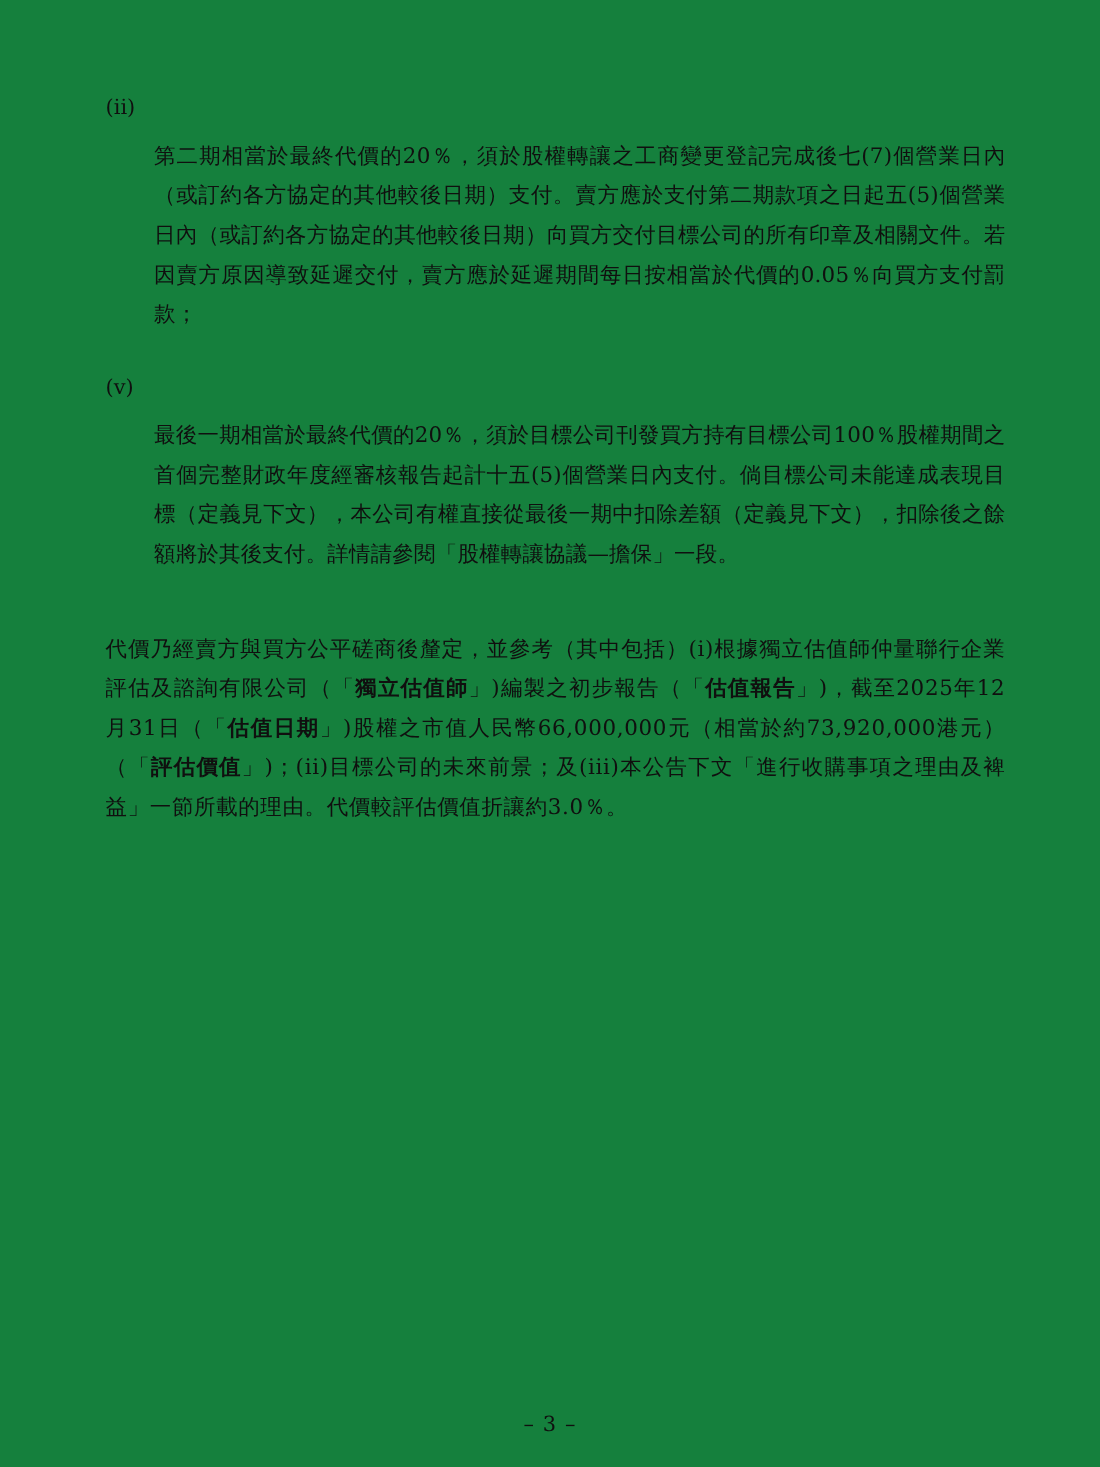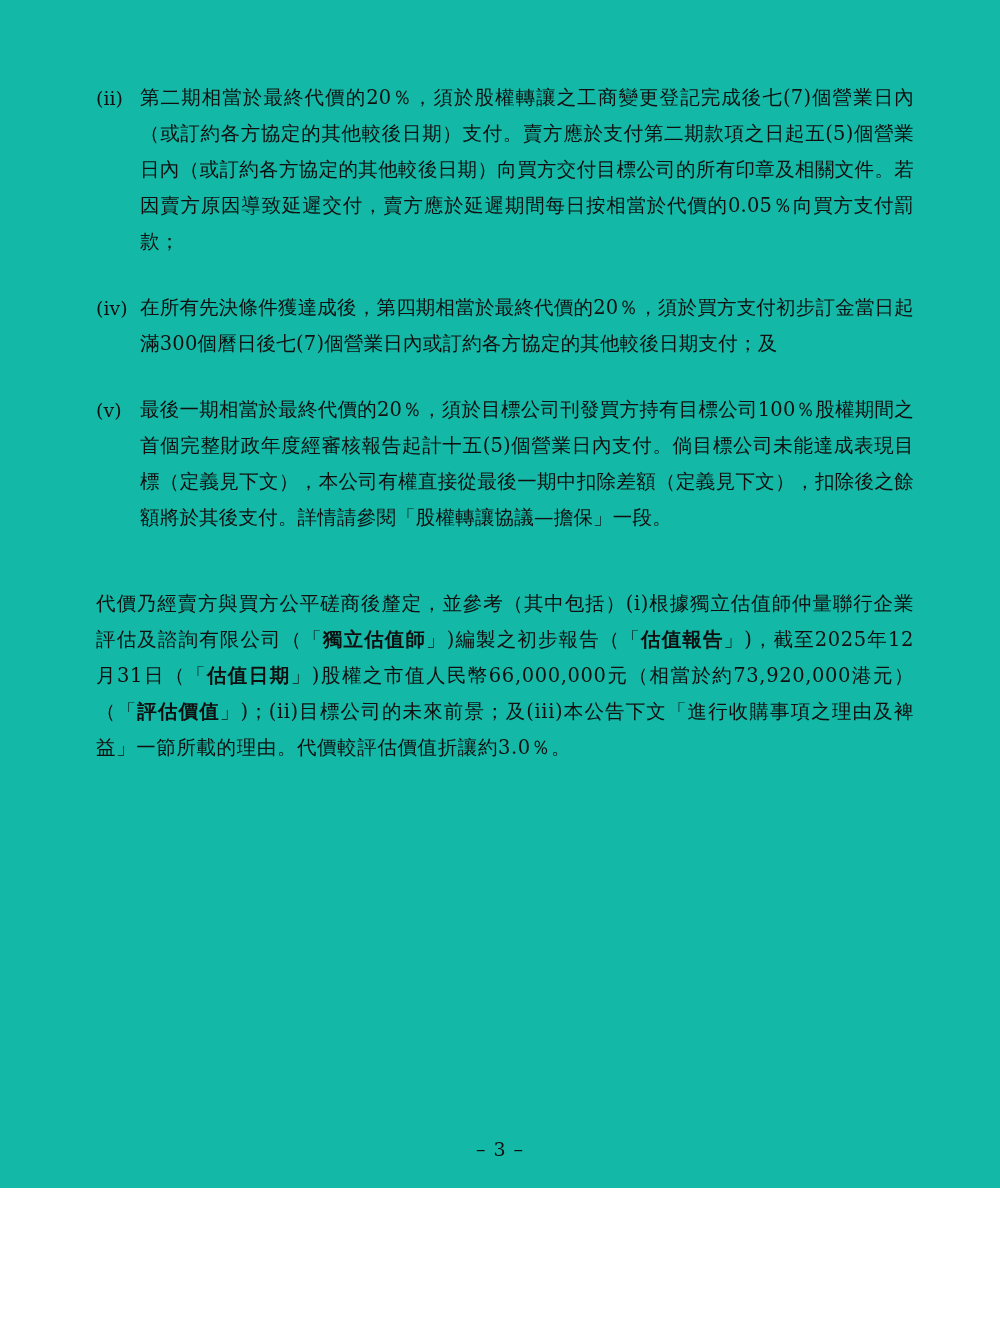--- a/index.html
+++ b/index.html
@@ -7,23 +7,23 @@
     padding: 0;
     background: #ffffff;
   }
   body {
     font-family: "DejaVu Serif", "Liberation Serif", serif;
     color: #100f0f;
   }
   .page {
     position: relative;
     width: 1000px;
-    height: 1188px;
+    height: 1334px;
     margin: 0 auto;
-    background: #14b8a6;
+    background: #15803d;
     overflow: hidden;
   }
   .content {
     position: absolute;
     left: 96px;
     top: 80px;
     width: 818px;
   }
   .list-item {
     display: flex;
@@ -39,20 +39,21 @@
     text-align: left;
     letter-spacing: 0px;
   }
   .item-body {
     flex: 1 1 auto;
     font-size: 19.5px;
     line-height: 36px;
     text-align: justify;
     text-justify: inter-ideograph;
     letter-spacing: 0.2px;
+    margin-top: 44px;
   }
   .para {
     font-size: 19.5px;
     line-height: 36px;
     text-align: justify;
     text-justify: inter-ideograph;
     letter-spacing: 0.2px;
     margin-top: 50px;
   }
   .para.tight {
@@ -77,24 +78,20 @@
 
 <div class="page">
   <div class="content">
 
     <div class="list-item">
       <div class="marker">(ii)</div>
       <div class="item-body">第二期相當於最終代價的20％，須於股權轉讓之工商變更登記完成後七(7)個營業日內（或訂約各方協定的其他較後日期）支付。賣方應於支付第二期款項之日起五(5)個營業日內（或訂約各方協定的其他較後日期）向買方交付目標公司的所有印章及相關文件。若因賣方原因導致延遲交付，賣方應於延遲期間每日按相當於代價的0.05％向買方支付罰款；</div>
     </div>
 
 
-    <div class="list-item">
-      <div class="marker">(iv)</div>
-      <div class="item-body">在所有先決條件獲達成後，第四期相當於最終代價的20％，須於買方支付初步訂金當日起滿300個曆日後七(7)個營業日內或訂約各方協定的其他較後日期支付；及</div>
-    </div>
 
     <div class="list-item">
       <div class="marker">(v)</div>
       <div class="item-body">最後一期相當於最終代價的20％，須於目標公司刊發買方持有目標公司100％股權期間之首個完整財政年度經審核報告起計十五(5)個營業日內支付。倘目標公司未能達成表現目標（定義見下文），本公司有權直接從最後一期中扣除差額（定義見下文），扣除後之餘額將於其後支付。詳情請參閱「股權轉讓協議—擔保」一段。</div>
     </div>
 
     <div class="para tight"><span>代價乃經賣方與買方公平磋商後釐定，並參考（其中包括）(i)根據獨立估值師仲量聯行企業評估及諮詢有限公司（「</span><b>獨立估值師</b><span>」)編製之初步報告（「</span><b>估值報告</b><span>」)，截至2025年12月31日（「</span><b>估值日期</b><span>」)股權之市值人民幣66,000,000元（相當於約73,920,000港元）（「</span><b>評估價值</b><span>」)；(ii)目標公司的未來前景；及(iii)本公告下文「進行收購事項之理由及裨益」一節所載的理由。代價較評估價值折讓約3.0％。</span></div>
 
   </div>
 

